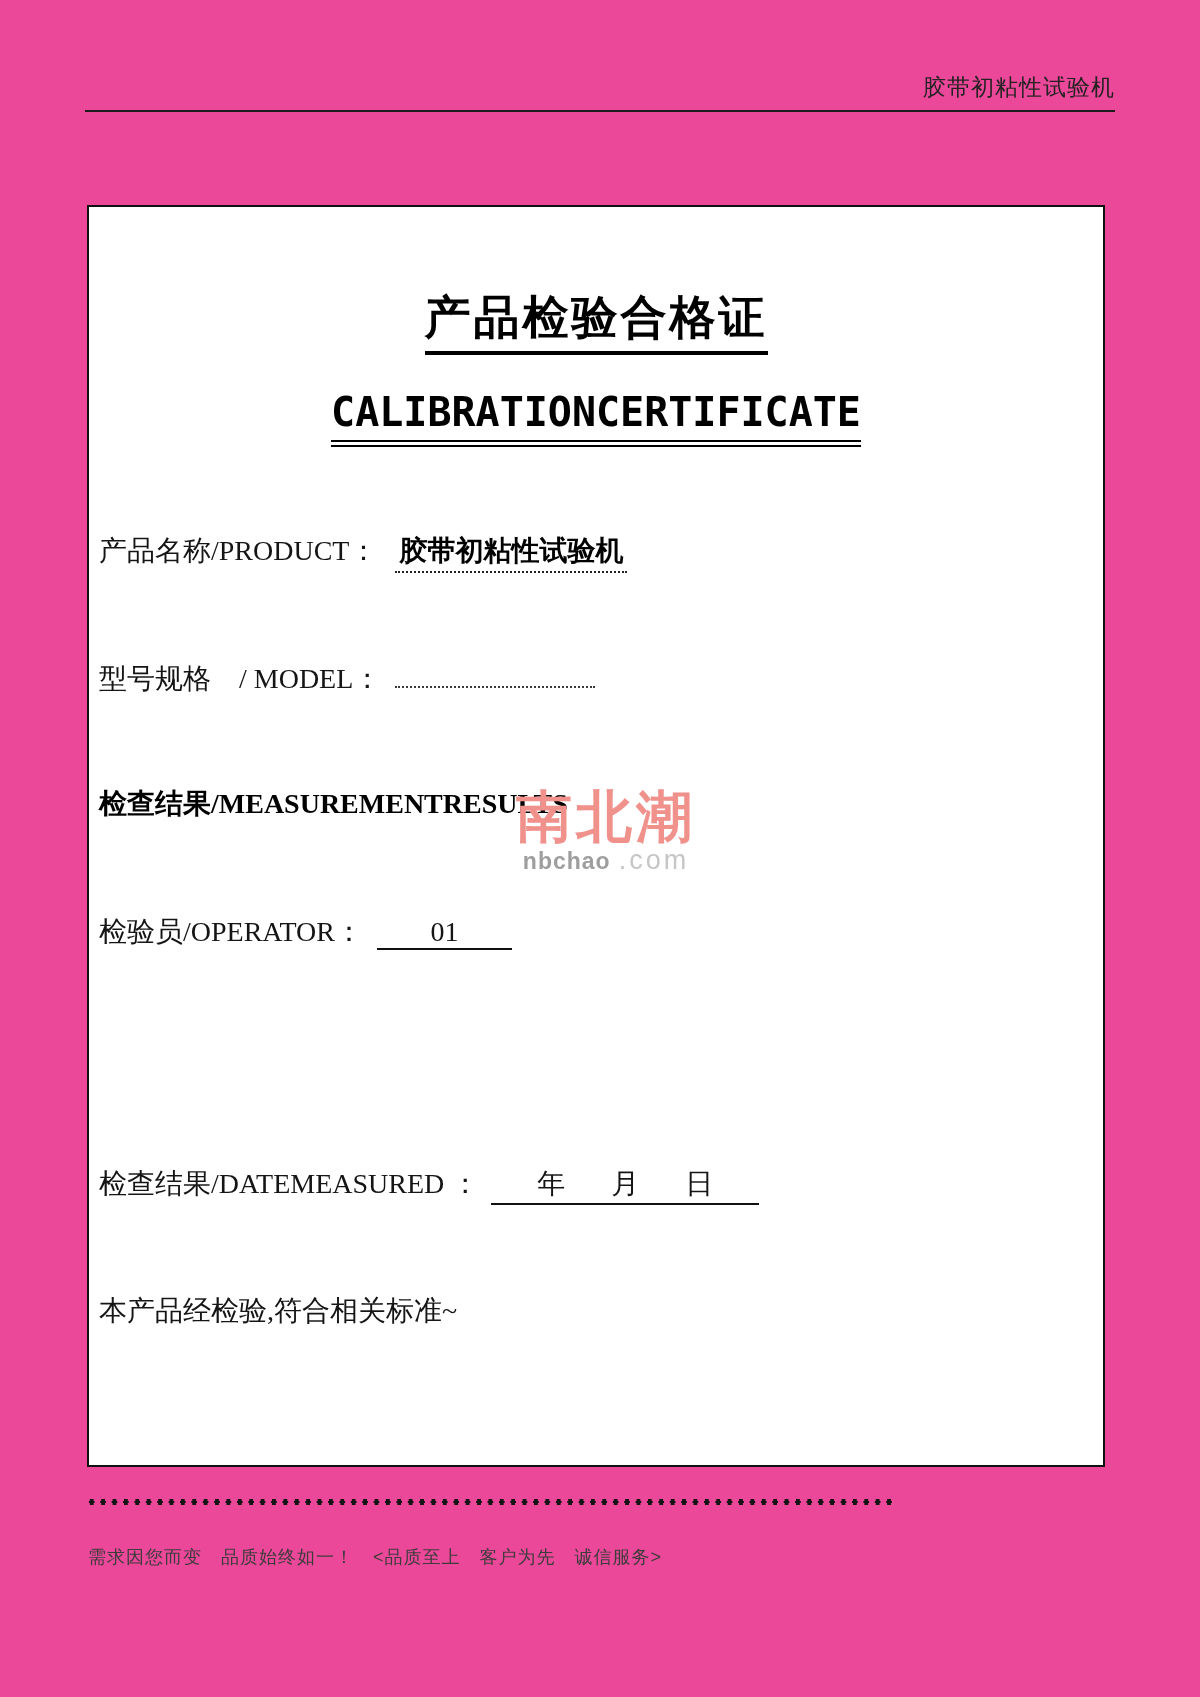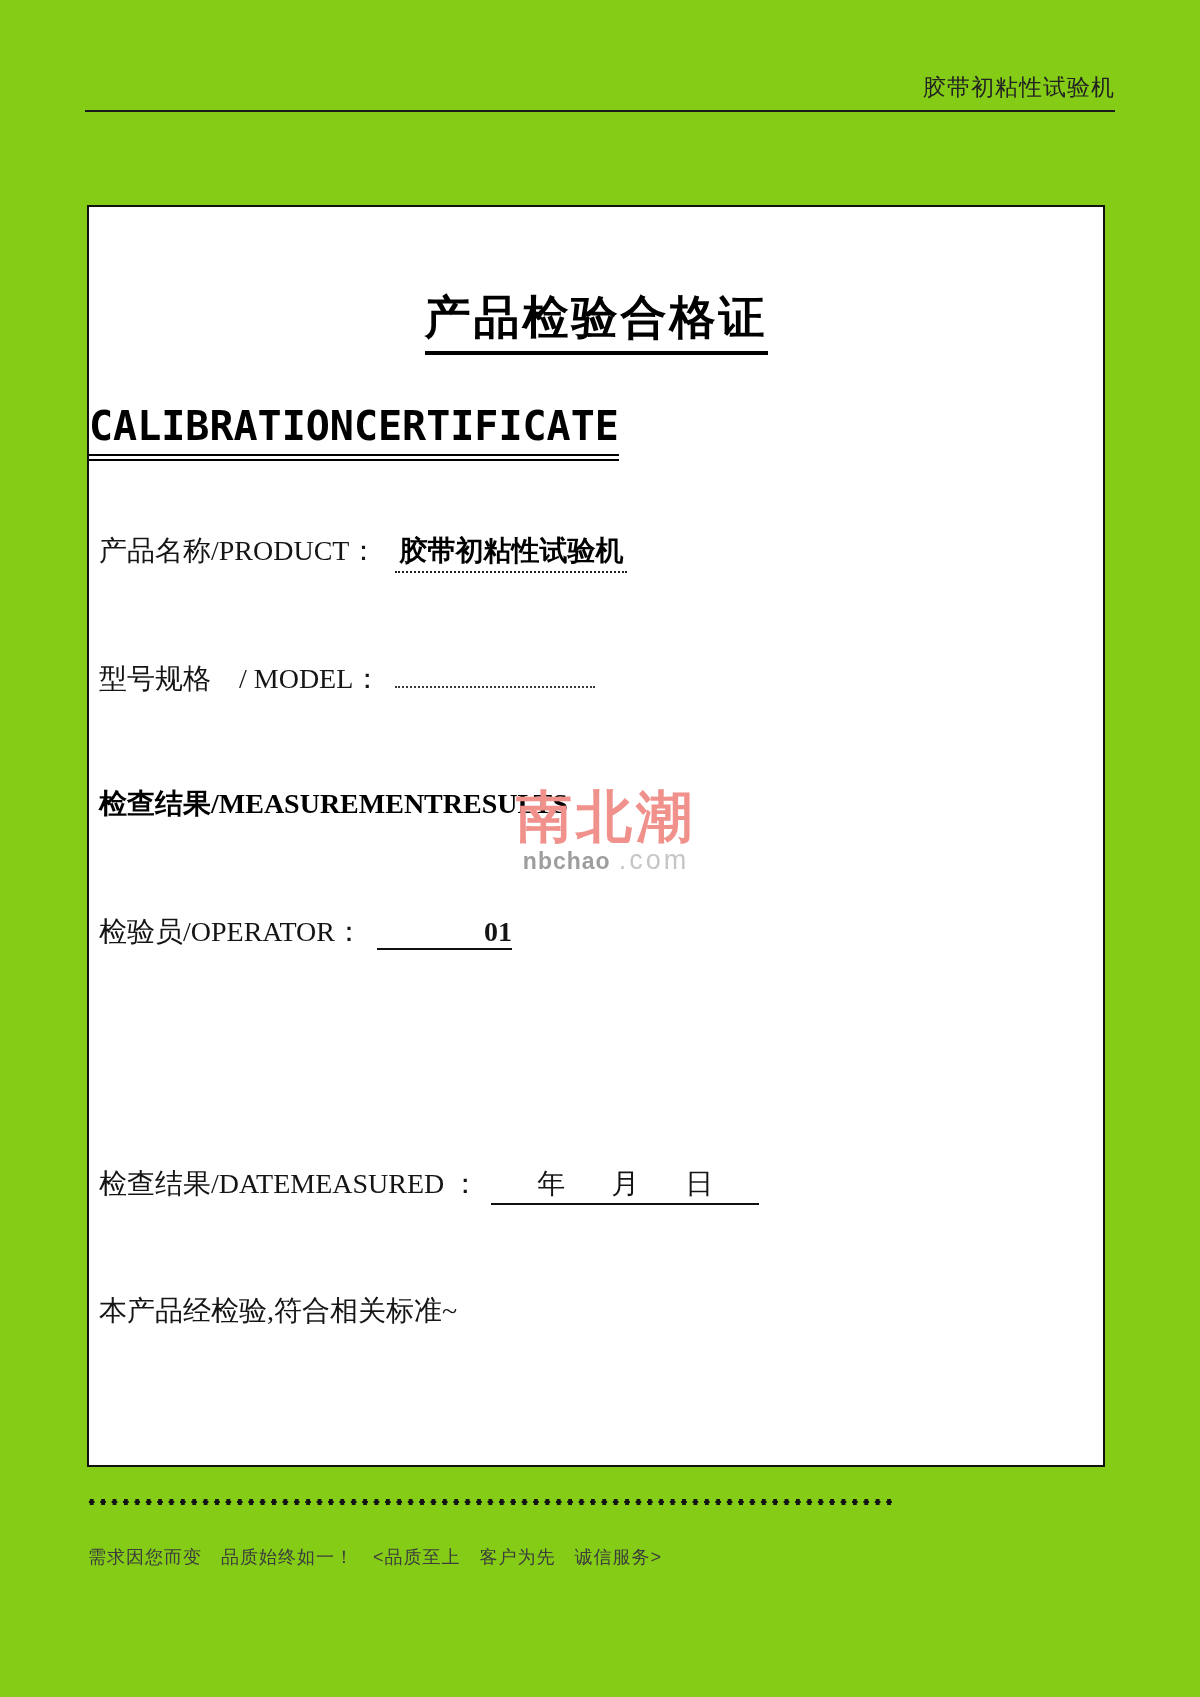--- a/index.html
+++ b/index.html
@@ -1,20 +1,20 @@
 <!DOCTYPE html>
 <html><head>
 <meta charset="utf-8">
 <style>
   html, body { margin: 0; padding: 0; background: #ffffff; }
   .page {
     position: relative;
     width: 1200px;
     height: 1697px;
-    background: #84cc16;
+    background: #ec4899;
     font-family: "Liberation Serif", "DejaVu Serif", serif;
     color: #1a1a1a;
     overflow: hidden;
   }
 
   
   .header-title {
     position: absolute;
     top: 72px;
     right: 85px;
@@ -53,22 +53,23 @@
     display: inline-block;
     font-size: 46px;
     font-weight: bold;
     letter-spacing: 3px;
     color: #000;
     border-bottom: 4px solid #000;
     padding-bottom: 2px;
   }
   .title-en {
     position: absolute;
-    top: 196px;
+    top: 182px;
     left: 0; right: 0;
+    text-align: center;
     margin: 0;
   }
   .title-en-text {
     display: inline-block;
     font-family: "DejaVu Sans Mono", "Liberation Mono", monospace;
     font-size: 40px;
     font-weight: bold;
     letter-spacing: 0px;
     color: #000;
     border-bottom: 7px double #000;
@@ -104,23 +105,22 @@
     width: 200px;
     height: 0.95em;
     border-bottom: 2px dotted #3a3a3a;
     vertical-align: baseline;
   }
   .blank-solid {
     display: inline-block;
     margin-left: 14px;
     width: 135px;
     border-bottom: 2px solid #111;
-    text-align: right;
+    text-align: center;
     vertical-align: baseline;
-    font-weight: bold;
   }
   .blank-date {
     display: inline-flex;
     justify-content: space-evenly;
     margin-left: 12px;
     width: 268px;
     border-bottom: 2px solid #111;
     vertical-align: baseline;
   }
   .blank-date span { display: inline-block; }

